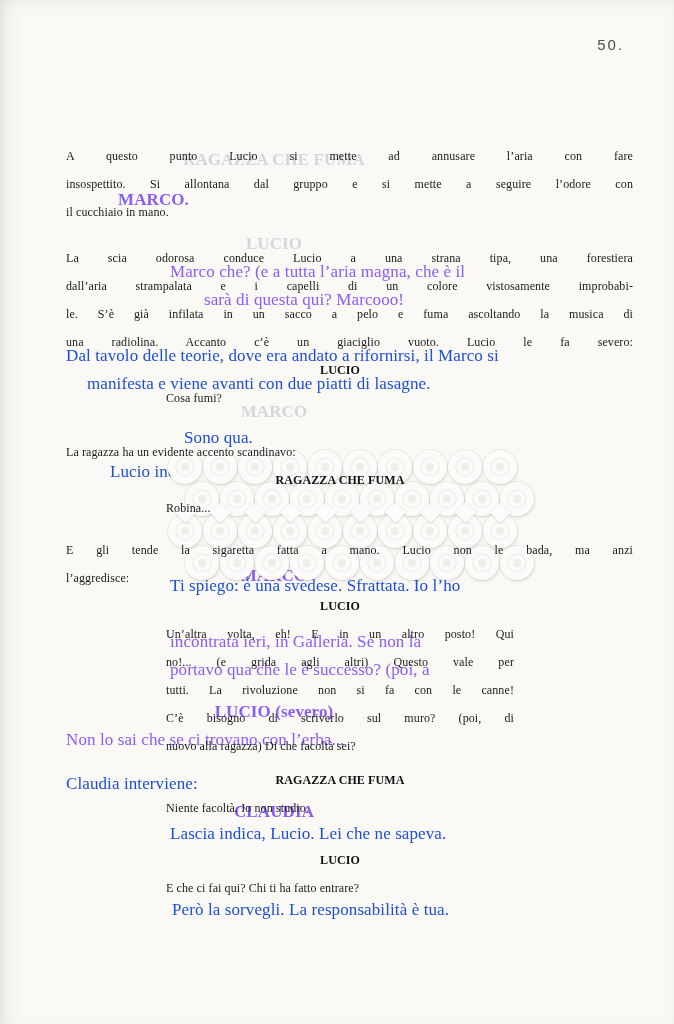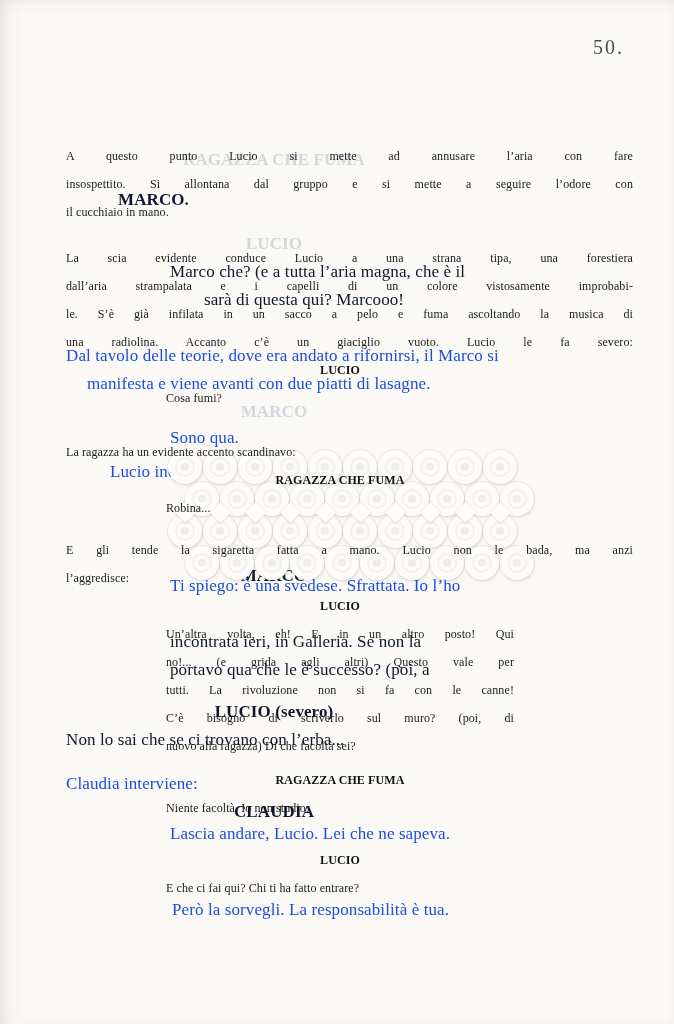--- a/index.html
+++ b/index.html
@@ -13,41 +13,41 @@
   .page{position:absolute;inset:0;}
   
   .page::before{
     content:"";position:absolute;inset:0;pointer-events:none;z-index:6;
     box-shadow:inset 16px 0 28px -24px rgba(70,70,70,.35),
                inset 0 12px 26px -24px rgba(70,70,70,.25),
                inset -8px 0 20px -20px rgba(70,70,70,.12);
   }
   .page-number{
     position:absolute;top:36px;right:50px;z-index:4;
-    font-family:Liberation Serif, serif;
-    font-size:20px;letter-spacing:2px;color:#4b4b4b;
+    font-family:Liberation Sans, sans-serif;
+    font-size:15px;letter-spacing:2px;color:#4b4b4b;
   }
   
   .content{position:absolute;left:66px;top:142px;width:567px;z-index:3;}
   .content div{font-size:12px;line-height:28px;letter-spacing:.1px;}
   .jline{text-align:justify;text-align-last:justify;}
   .lline{text-align:left;}
   .indent{margin-left:100px;width:348px;}
   .cue{font-weight:700;text-align:center;color:#111;}
   .dline{text-align:left;}
   .mt18{margin-top:18px}.mt26{margin-top:26px}.mt14{margin-top:14px}
   .mt6{margin-top:6px}.mt24{margin-top:24px}
   
   .ghost-layer{position:absolute;inset:0;z-index:1;}
   .ghost{
     position:absolute;font-size:17px;line-height:28px;white-space:nowrap;
     color:#1d4ed8;letter-spacing:.1px;
   }
   .gb{font-weight:700;color:#d2d7dc;}
-  .gf{color:#0f172a;}
+  .gf{color:#8b5cf6;}
   .gc{left:100px;width:348px;text-align:center;white-space:nowrap;}
   
   .watermark{position:absolute;inset:0;z-index:2;pointer-events:none;}
   .ring{
     position:absolute;width:34px;height:34px;border-radius:50%;
     background:#fcfbf9;
     box-shadow:0 0 0 1px rgba(120,114,104,.10),1px 2px 3px rgba(120,114,104,.14);
   }
   .ring::before{
     content:"";position:absolute;inset:7px;border-radius:50%;
@@ -72,31 +72,31 @@
 
   <div class="ghost-layer">
       <div class="ghost gb gc" style="top: 146px;">RAGAZZA CHE FUMA</div>
       <div class="ghost gb gf" style="top: 186px; left: 118px;">MARCO.</div>
       <div class="ghost gb gc" style="top: 230px;">LUCIO</div>
       <div class="ghost gf" style="top: 286px; left: 204px;">sarà di questa qui? Marcooo!</div>
       <div class="ghost gf" style="top: 258px; left: 170px;">Marco che? (e a tutta l’aria magna, che è il</div>
       <div class="ghost" style="top: 342px; left: 66px;">Dal tavolo delle teorie, dove era andato a rifornirsi, il Marco si</div>
       <div class="ghost" style="top: 370px; left: 66px; margin-left: 21px;">manifesta e viene avanti con due piatti di lasagne.</div>
       <div class="ghost gb gc" style="top: 398px;">MARCO</div>
-      <div class="ghost" style="top: 424px; left: 170px;">Sono qua.</div>
+      <div class="ghost" style="top: 424px; left: 184px;">Sono qua.</div>
       <div class="ghost" style="top: 458px; left: 66px; margin-left: 44px;">Lucio indica</div>
       <div class="ghost gb gf gc" style="top: 562px;">MARCO</div>
       <div class="ghost" style="top: 572px; left: 170px; text-align: center;">Ti spiego: è una svedese. Sfrattata. Io l’ho</div>
       <div class="ghost gf" style="top: 628px; left: 170px;">incontrata ieri, in Galleria. Se non la</div>
       <div class="ghost gf" style="top: 656px; left: 170px;">portavo qua che le è successo? (poi, a</div>
       <div class="ghost gb gf gc" style="top: 698px;">LUCIO (severo)</div>
       <div class="ghost gf" style="top: 726px; left: 66px;">Non lo sai che se ci trovano con l’erba...</div>
       <div class="ghost gb gf gc" style="top: 798px;">CLAUDIA</div>
       <div class="ghost" style="top: 770px; left: 66px;">Claudia interviene:</div>
-      <div class="ghost" style="top: 820px; left: 170px;">Lascia andare, Lucio. Lei che ne sapeva.</div>
+      <div class="ghost" style="top: 820px; left: 170px;">Lascia indica, Lucio. Lei che ne sapeva.</div>
       <div class="ghost" style="top: 896px; left: 172px;">Però la sorvegli. La responsabilità è tua.</div>
     </div>
 
   <div class="watermark">
       <span class="ring" style="left: 168px; top: 450px;"></span>
       <span class="ring" style="left: 203px; top: 450px;"></span>
       <span class="ring" style="left: 238px; top: 450px;"></span>
       <span class="ring" style="left: 273px; top: 450px;"></span>
       <span class="ring" style="left: 308px; top: 450px;"></span>
       <span class="ring" style="left: 343px; top: 450px;"></span>
@@ -148,21 +148,21 @@
 
   <div class="content">
 
     <div>
         <div class="jline">A questo punto Lucio si mette ad annusare l’aria con fare</div>
         <div class="jline">insospettito. Si allontana dal gruppo e si mette a seguire l’odore con</div>
         <div class="lline">il cucchiaio in mano.</div>
       </div>
 
     <div class="mt18">
-        <div class="jline">La scia evidente conduce Lucio a una strana tipa, una forestiera</div>
+        <div class="jline">La scia odorosa conduce Lucio a una strana tipa, una forestiera</div>
         <div class="jline">dall’aria strampalata e i capelli di un colore vistosamente improbabi-</div>
         <div class="jline">le. S’è già infilata in un sacco a pelo e fuma ascoltando la musica di</div>
         <div class="jline">una radiolina. Accanto c’è un giaciglio vuoto. Lucio le fa severo:</div>
       </div>
 
     <div class="cue indent">LUCIO</div>
 
     <div class="dline indent">Cosa fumi?</div>
 
     <div class="mt26">

